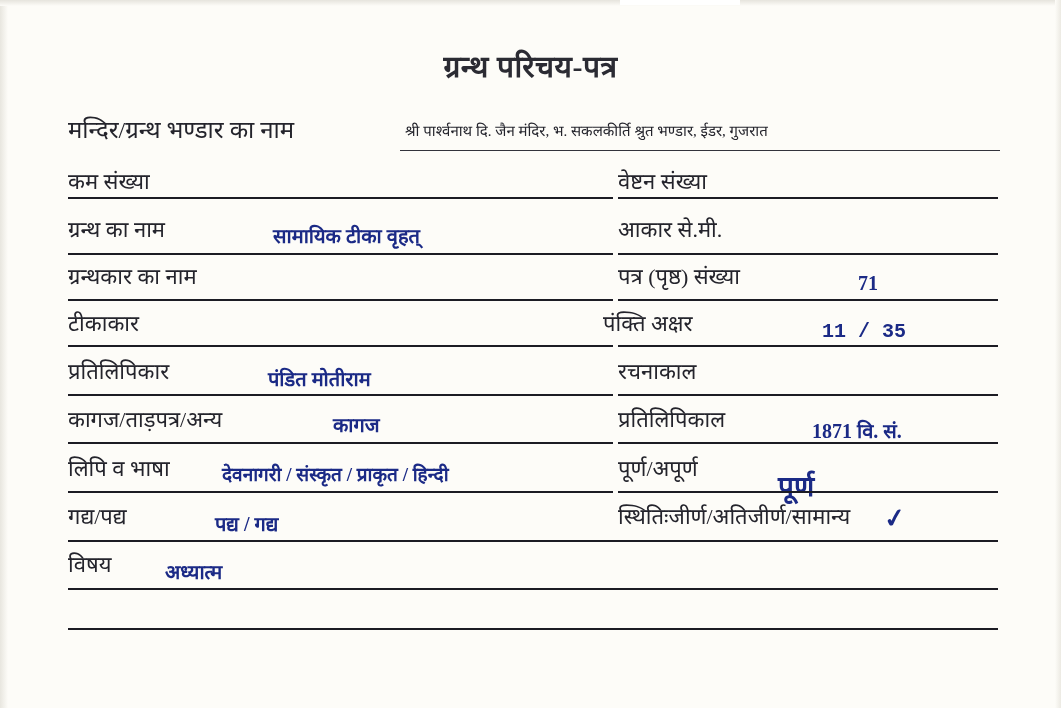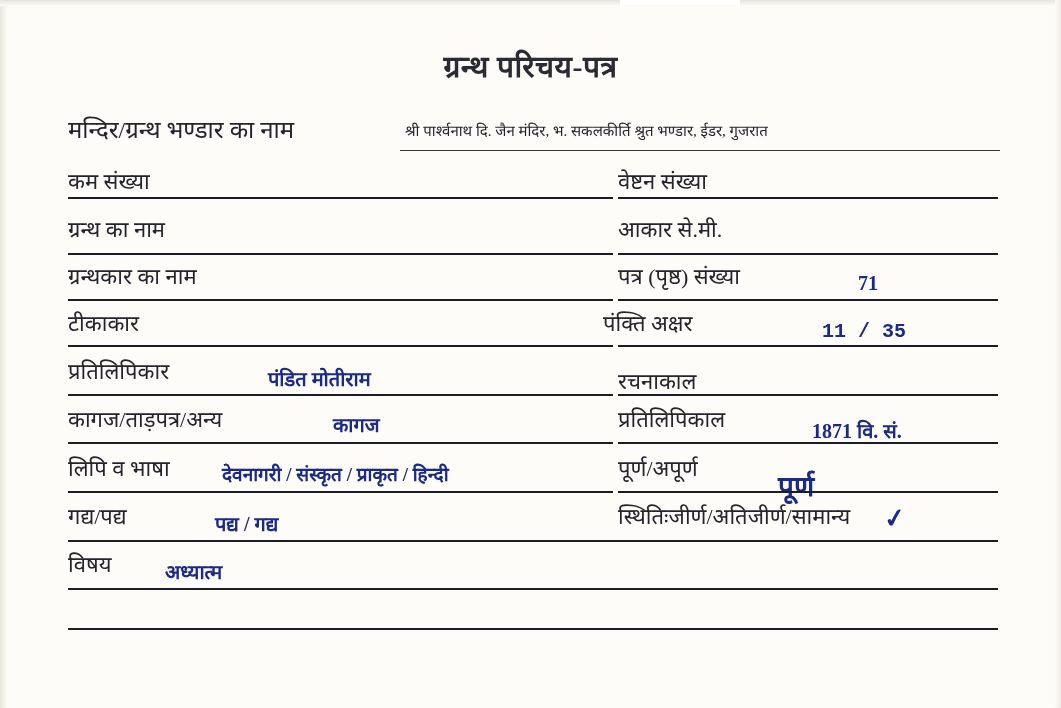--- a/index.html
+++ b/index.html
@@ -122,20 +122,21 @@
 
     <div class="lbl" style="left:68px; top:112px; font-size:24px;">मन्दिर/ग्रन्थ भण्डार का नाम</div>
     <div class="lbl small" style="left:384px; top:120px; font-size:15px;margin-left:21px;">श्री पार्श्वनाथ दि. जैन मंदिर, भ. सकलकीर्ति श्रुत भण्डार, ईडर, गुजरात</div>
     <div class="rule thin" style="left:400px; top:150px; width:600px;"></div>
 
     <div class="lbl" style="left:68px; top:165px;">कम संख्या</div>
     <div class="val" style="left:250px; top:166px;"></div>
     <div class="rule" style="left:68px; top:197px; width:545px;"></div>
 
     <div class="lbl" style="left:68px; top:213px;">ग्रन्थ का नाम</div>
+    <div class="val" style="left:273px; top:222px;">सामायिक टीका वृहत्</div>
     <div class="rule" style="left:68px; top:253px; width:545px;"></div>
 
     <div class="lbl" style="left:68px; top:260px;">ग्रन्थकार का नाम</div>
     <div class="val" style="left:300px; top:268px;"></div>
     <div class="rule" style="left:68px; top:299px; width:545px;"></div>
 
     <div class="lbl" style="left:68px; top:307px;">टीकाकार</div>
     <div class="val" style="left:250px; top:315px;"></div>
     <div class="rule" style="left:68px; top:345px; width:545px;"></div>
 
@@ -171,21 +172,21 @@
     <div class="rule" style="left:618px; top:253px; width:380px;"></div>
 
     <div class="lbl" style="left:618px; top:260px;">पत्र (पृष्ठ) संख्या</div>
     <div class="val" style="left:858px; top:272px;">71</div>
     <div class="rule" style="left:618px; top:299px; width:380px;"></div>
 
     <div class="lbl" style="left:603px; top:307px;">पंक्ति अक्षर</div>
     <div class="val" style="left:822px; top:320px;font-family:Liberation Mono, monospace;">11 / 35</div>
     <div class="rule" style="left:618px; top:345px; width:380px;"></div>
 
-    <div class="lbl" style="left:618px; top:365px;text-align:right;">रचनाकाल</div>
+    <div class="lbl" style="left:618px; top:355px;text-align:right;">रचनाकाल</div>
     <div class="val" style="left:822px; top:365px;"></div>
     <div class="rule" style="left:618px; top:394px; width:380px;"></div>
 
     <div class="lbl" style="left:618px; top:403px;">प्रतिलिपिकाल</div>
     <div class="val" style="left:812px; top:417px;">1871 वि. सं.</div>
     <div class="rule" style="left:618px; top:442px; width:380px;"></div>
 
     <div class="lbl" style="left:618px; top:452px;">पूर्ण/अपूर्ण</div>
     <div class="val" style="left:778px; top:466px; font-size:28px;">पूर्ण</div>
     <div class="rule" style="left:618px; top:491px; width:380px;"></div>

